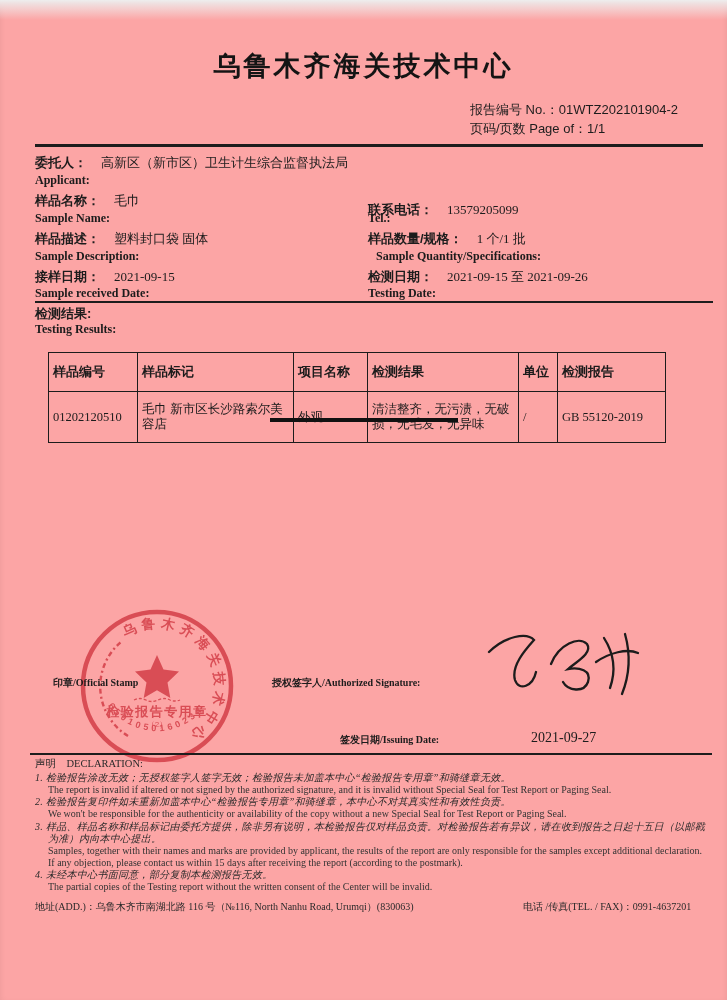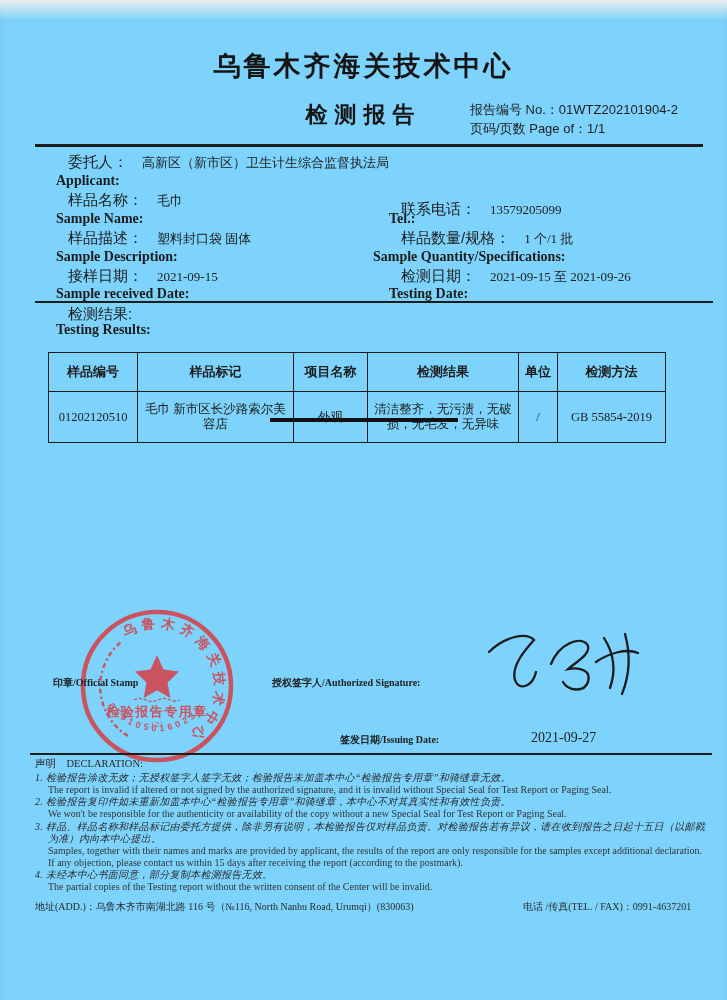--- a/index.html
+++ b/index.html
@@ -1,34 +1,34 @@
 <!DOCTYPE html>
 <html><head>
 <meta charset="utf-8">
 <style>
   html,body{margin:0;padding:0;background:#9a9a9a;}
-  #page{position:relative;width:727px;height:1000px;background:#7dd3fc;overflow:hidden;
+  #page{position:relative;width:727px;height:1000px;background:#fca5a5;overflow:hidden;
         font-family:"Liberation Sans",sans-serif;color:#222;
         box-shadow:inset 0 3px 6px rgba(0,0,0,.08);}
   .abs{position:absolute;}
   
   .org-title{top:48px;left:0;width:727px;text-align:center;font-size:27px;font-weight:bold;
              letter-spacing:3px;color:#141414;}
   .report-title{top:100px;left:0;width:727px;text-align:center;font-size:22px;font-weight:bold;
                 letter-spacing:7px;color:#141414;}
   .report-meta{top:100px;left:470px;font-size:13px;line-height:19px;color:#1d1d1d;white-space:nowrap;}
   .hr{background:#1d1d1d;}
   
-  .zh-label{font-weight:normal;font-size:15px;color:#1c1c1c;margin-left:33px;}
+  .zh-label{font-weight:bold;font-size:13px;color:#1c1c1c;}
   .zh-value{font-family:"Liberation Serif",serif;font-size:13px;color:#1c1c1c;margin-left:14px;margin-top:25px;}
-  .en-label{font-family:"Liberation Serif",serif;font-weight:bold;font-size:14px;color:#1c1c1c;margin-left:21px;}
+  .en-label{font-family:"Liberation Serif",serif;font-weight:bold;font-size:12px;color:#1c1c1c;}
   .row{white-space:nowrap;}
   
   table.results{border-collapse:collapse;table-layout:fixed;}
-  table.results td,table.results th{border:1.4px solid #1c1c1c;text-align:center;vertical-align:middle;
+  table.results td,table.results th{border:1.4px solid #1c1c1c;text-align:left;vertical-align:middle;
       padding:10px 4px;box-sizing:border-box;}
   table.results th{font-size:13px;font-weight:bold;height:28px;color:#1c1c1c;}
   table.results td{font-family:"Liberation Serif",serif;font-size:12.5px;line-height:15px;color:#1c1c1c;height:44px;}
   
   .sign-label{font-family:"Liberation Serif",serif;font-weight:bold;font-size:10px;color:#1c1c1c;white-space:nowrap;}
   .issue-date{font-family:"Liberation Serif",serif;font-size:14px;color:#1c1c1c;}
   
   .decl{left:35px;top:758px;width:672px;font-size:10px;line-height:1.22;color:#2a2a2a;}
   .decl-head{font-weight:normal;font-size:10.5px;font-family:"Liberation Serif",serif;margin-bottom:1px;}
   .decl-item{padding-left:13px;}
@@ -38,21 +38,20 @@
   .scan-top{top:0;left:0;width:727px;height:20px;background:linear-gradient(#eee, rgba(255,255,255,0));}
 </style>
 </head>
 <body>
 
 <div id="page">
 
   <div class="abs scan-top"></div>
 
   <div class="abs org-title">乌鲁木齐海关技术中心</div>
-  <div class="abs report-title">检测报告</div>
   <div class="abs report-meta">
     <div><span>报告编号 No.：</span><span>01WTZ202101904-2</span></div>
     <div><span>页码/页数 Page of：</span><span>1/1</span></div>
   </div>
   <div class="abs hr" style="top:144px;left:35px;width:668px;height:3px;"></div>
 
   <div class="abs row" style="top:153px;left:35px;">
     <span class="zh-label">委托人：</span><span class="zh-value">高新区（新市区）卫生计生综合监督执法局</span>
   </div>
   <div class="abs en-label" style="top:173px;left:35px;">Applicant:</div>
@@ -66,21 +65,21 @@
   <div class="abs en-label" style="top:211px;left:35px;">Sample Name:</div>
   <div class="abs en-label" style="top:211px;left:368px;">Tel.:</div>
 
   <div class="abs row" style="top:229px;left:35px;">
     <span class="zh-label">样品描述：</span><span class="zh-value">塑料封口袋 固体</span>
   </div>
   <div class="abs row" style="top:229px;left:368px;">
     <span class="zh-label">样品数量/规格：</span><span class="zh-value">1 个/1 批</span>
   </div>
   <div class="abs en-label" style="top:249px;left:35px;">Sample Description:</div>
-  <div class="abs en-label" style="top:249px;left:352px;">Sample Quantity/Specifications:</div>
+  <div class="abs en-label" style="top:249px;left:376px;">Sample Quantity/Specifications:</div>
 
   <div class="abs row" style="top:267px;left:35px;">
     <span class="zh-label">接样日期：</span><span class="zh-value">2021-09-15</span>
   </div>
   <div class="abs row" style="top:267px;left:368px;">
     <span class="zh-label">检测日期：</span><span class="zh-value">2021-09-15 至 2021-09-26</span>
   </div>
   <div class="abs en-label" style="top:286px;left:35px;">Sample received Date:</div>
   <div class="abs en-label" style="top:286px;left:368px;">Testing Date:</div>
 
@@ -98,29 +97,29 @@
         <col style="width:39px">
         <col style="width:108px">
     </colgroup>
     <tbody>
         <tr>
       <th>样品编号</th>
       <th>样品标记</th>
       <th>项目名称</th>
       <th>检测结果</th>
       <th>单位</th>
-      <th>检测方法</th>
+      <th>检测报告</th>
     </tr>
     <tr>
       <td>01202120510</td>
       <td>毛巾 新市区长沙路索尔美容店</td>
       <td>外观</td>
       <td>清洁整齐，无污渍，无破损，无毛发，无异味</td>
       <td>/</td>
-      <td>GB 55854-2019</td>
+      <td>GB 55120-2019</td>
     </tr>
   </tbody>
     </table>
 
   <div class="abs" style="top:418px;left:270px;width:188px;height:4px;background:#111;"></div>
 
   <svg class="abs" style="top:606px;left:77px;opacity:.88;" width="160" height="160" viewBox="0 0 160 160">
     <defs>
       <path id="arcZh" d="M 46.7,32.5 A 58,58 0 1 1 109,130.2" fill="none"></path>
       <path id="arcNum" d="M 28,95 A 60,60 0 0 0 132,95" fill="none"></path>

